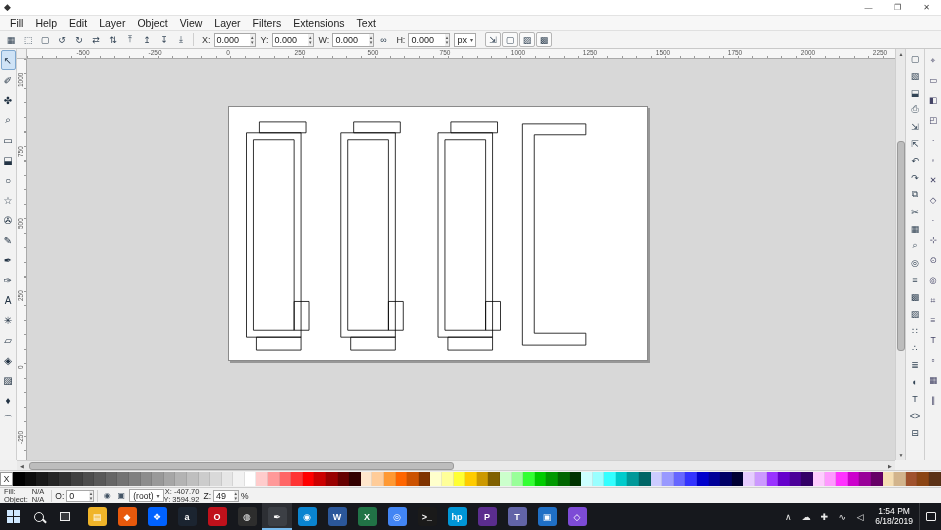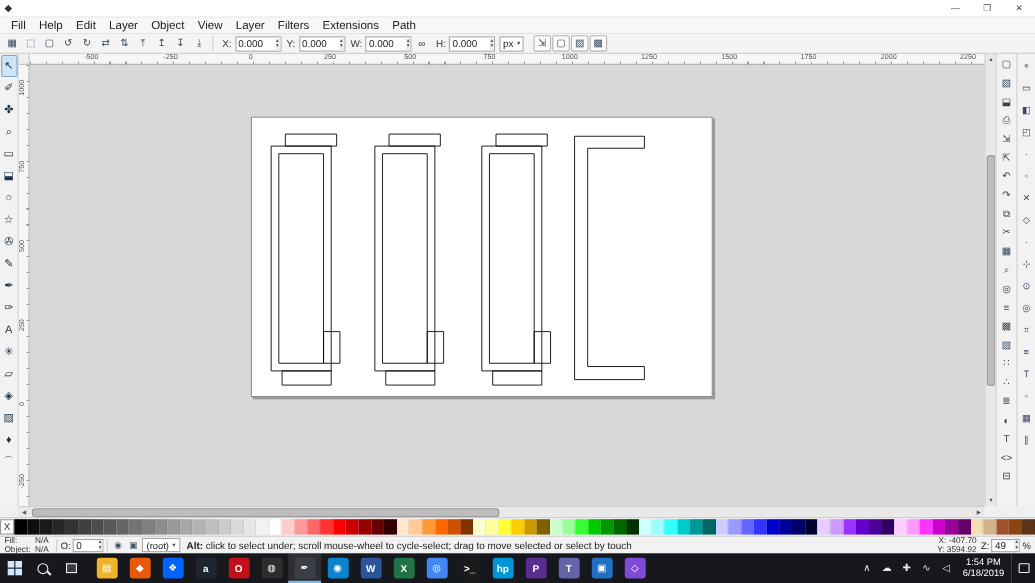--- a/index.html
+++ b/index.html
@@ -117,21 +117,21 @@
 <div class="menubar">
     <div class="menu-item">Fill</div>
     <div class="menu-item">Help</div>
     <div class="menu-item">Edit</div>
     <div class="menu-item">Layer</div>
     <div class="menu-item">Object</div>
     <div class="menu-item">View</div>
     <div class="menu-item">Layer</div>
     <div class="menu-item">Filters</div>
     <div class="menu-item">Extensions</div>
-    <div class="menu-item">Path</div>
+    <div class="menu-item">Text</div>
   </div>
 
 <div class="toolcontrols">
   <span style="display:flex;gap:1px">
       <div class="tc-btn">▦</div>
       <div class="tc-btn">⬚</div>
       <div class="tc-btn">▢</div>
       <div class="tc-btn">↺</div>
       <div class="tc-btn">↻</div>
       <div class="tc-btn">⇄</div>
@@ -432,23 +432,20 @@
   </div>
   <span class="sb-sep"></span>
   <div class="layer-box">
     <span class="mini-ico">◉</span>
     <span class="mini-ico">▣</span>
     <span class="layer-select">
       <span>(root)</span>
       <span style="font-size:6px;color:#555">▾</span>
     </span>
   </div>
-  <div class="sb-msg">
-    <b>Alt:</b><span> click to select under; scroll mouse-wheel to cycle-select; drag to move selected or select by touch</span>
-  </div>
   <div class="coords">
     <div>X: -407.70</div>
     <div>Y: 3594.92</div>
   </div>
   <div class="zoom-box">
     <span>Z:</span>
     <span class="num-field">
       <span>49</span>
       <span class="spin">
           <span>▴</span>

